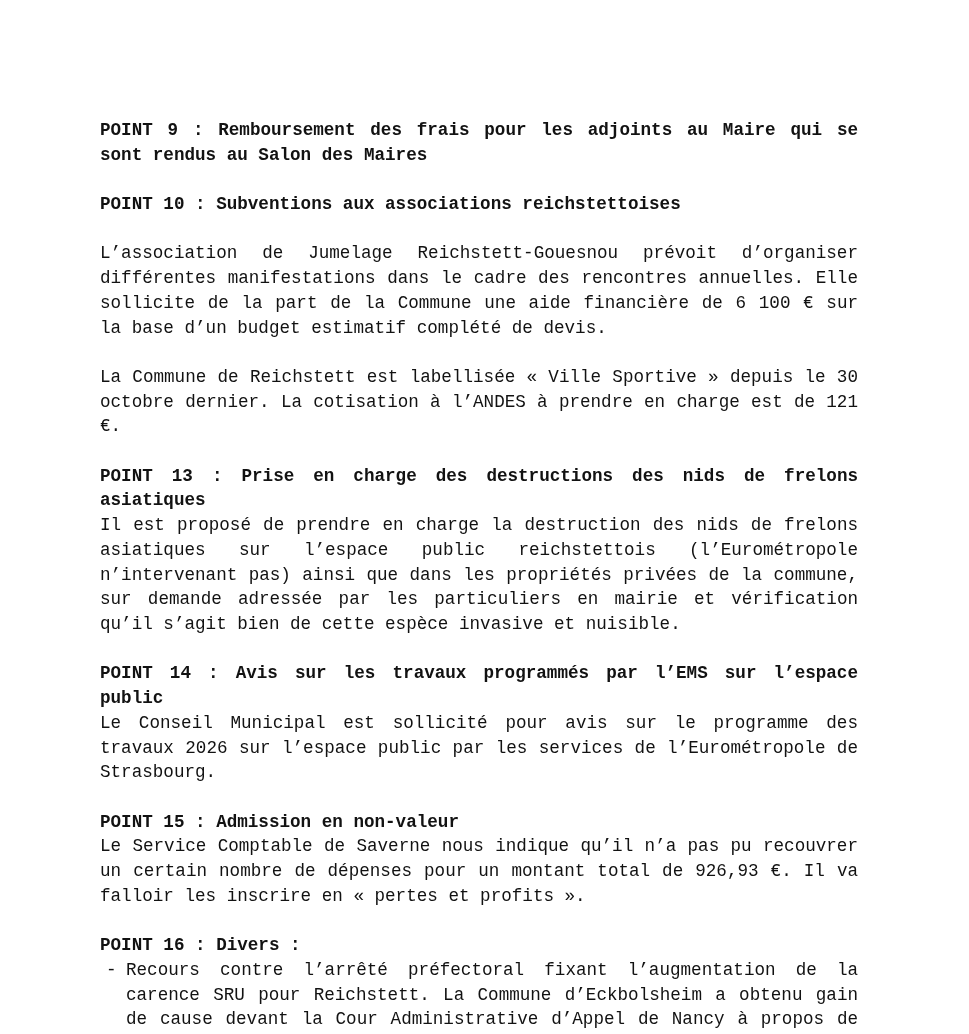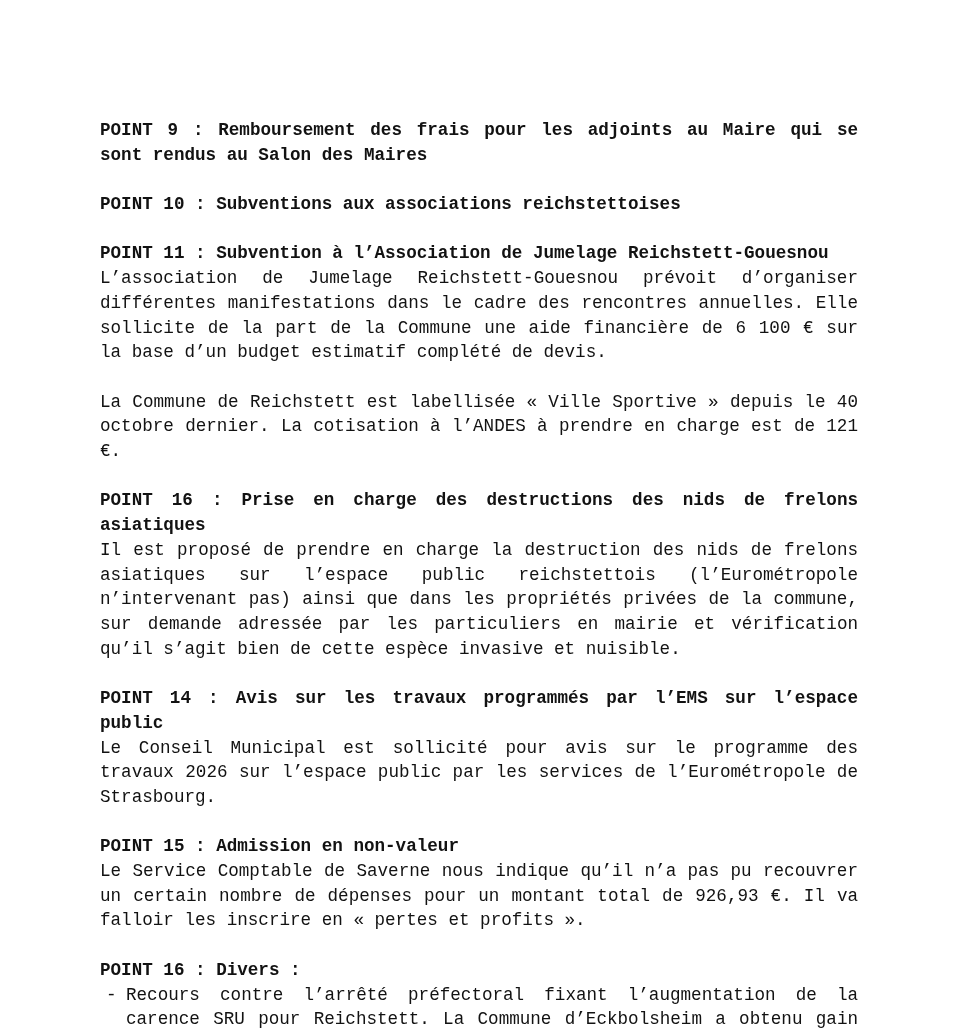--- a/index.html
+++ b/index.html
@@ -55,30 +55,29 @@
 
     <section class="point-block">
       <h2 class="point-heading">POINT 9 : Remboursement des frais pour les adjoints au Maire qui se sont rendus au Salon des Maires</h2>
     </section>
 
     <section class="point-block">
       <h2 class="point-heading">POINT 10 : Subventions aux associations reichstettoises</h2>
     </section>
 
     <section class="point-block">
-      <h2 class="point-heading">POINT 11 : Subvention à l’Association de Jumelage Reichstett-Gouesnou</h2>
       <p class="point-paragraph">L’association de Jumelage Reichstett-Gouesnou prévoit d’organiser différentes manifestations dans le cadre des rencontres annuelles. Elle sollicite de la part de la Commune une aide financière de 6 100 € sur la base d’un budget estimatif complété de devis.</p>
     </section>
 
     <section class="point-block">
-      <p class="point-paragraph">La Commune de Reichstett est labellisée « Ville Sportive » depuis le 40 octobre dernier. La cotisation à l’ANDES à prendre en charge est de 121 €.</p>
+      <p class="point-paragraph">La Commune de Reichstett est labellisée « Ville Sportive » depuis le 30 octobre dernier. La cotisation à l’ANDES à prendre en charge est de 121 €.</p>
     </section>
 
     <section class="point-block">
-      <h2 class="point-heading">POINT 16 : Prise en charge des destructions des nids de frelons asiatiques</h2>
+      <h2 class="point-heading">POINT 13 : Prise en charge des destructions des nids de frelons asiatiques</h2>
       <p class="point-paragraph">Il est proposé de prendre en charge la destruction des nids de frelons asiatiques sur l’espace public reichstettois (l’Eurométropole n’intervenant pas) ainsi que dans les propriétés privées de la commune, sur demande adressée par les particuliers en mairie et vérification qu’il s’agit bien de cette espèce invasive et nuisible.</p>
     </section>
 
     <section class="point-block">
       <h2 class="point-heading">POINT 14 : Avis sur les travaux programmés par l’EMS sur l’espace public</h2>
       <p class="point-paragraph">Le Conseil Municipal est sollicité pour avis sur le programme des travaux 2026 sur l’espace public par les services de l’Eurométropole de Strasbourg.</p>
     </section>
 
     <section class="point-block">
       <h2 class="point-heading">POINT 15 : Admission en non-valeur</h2>

